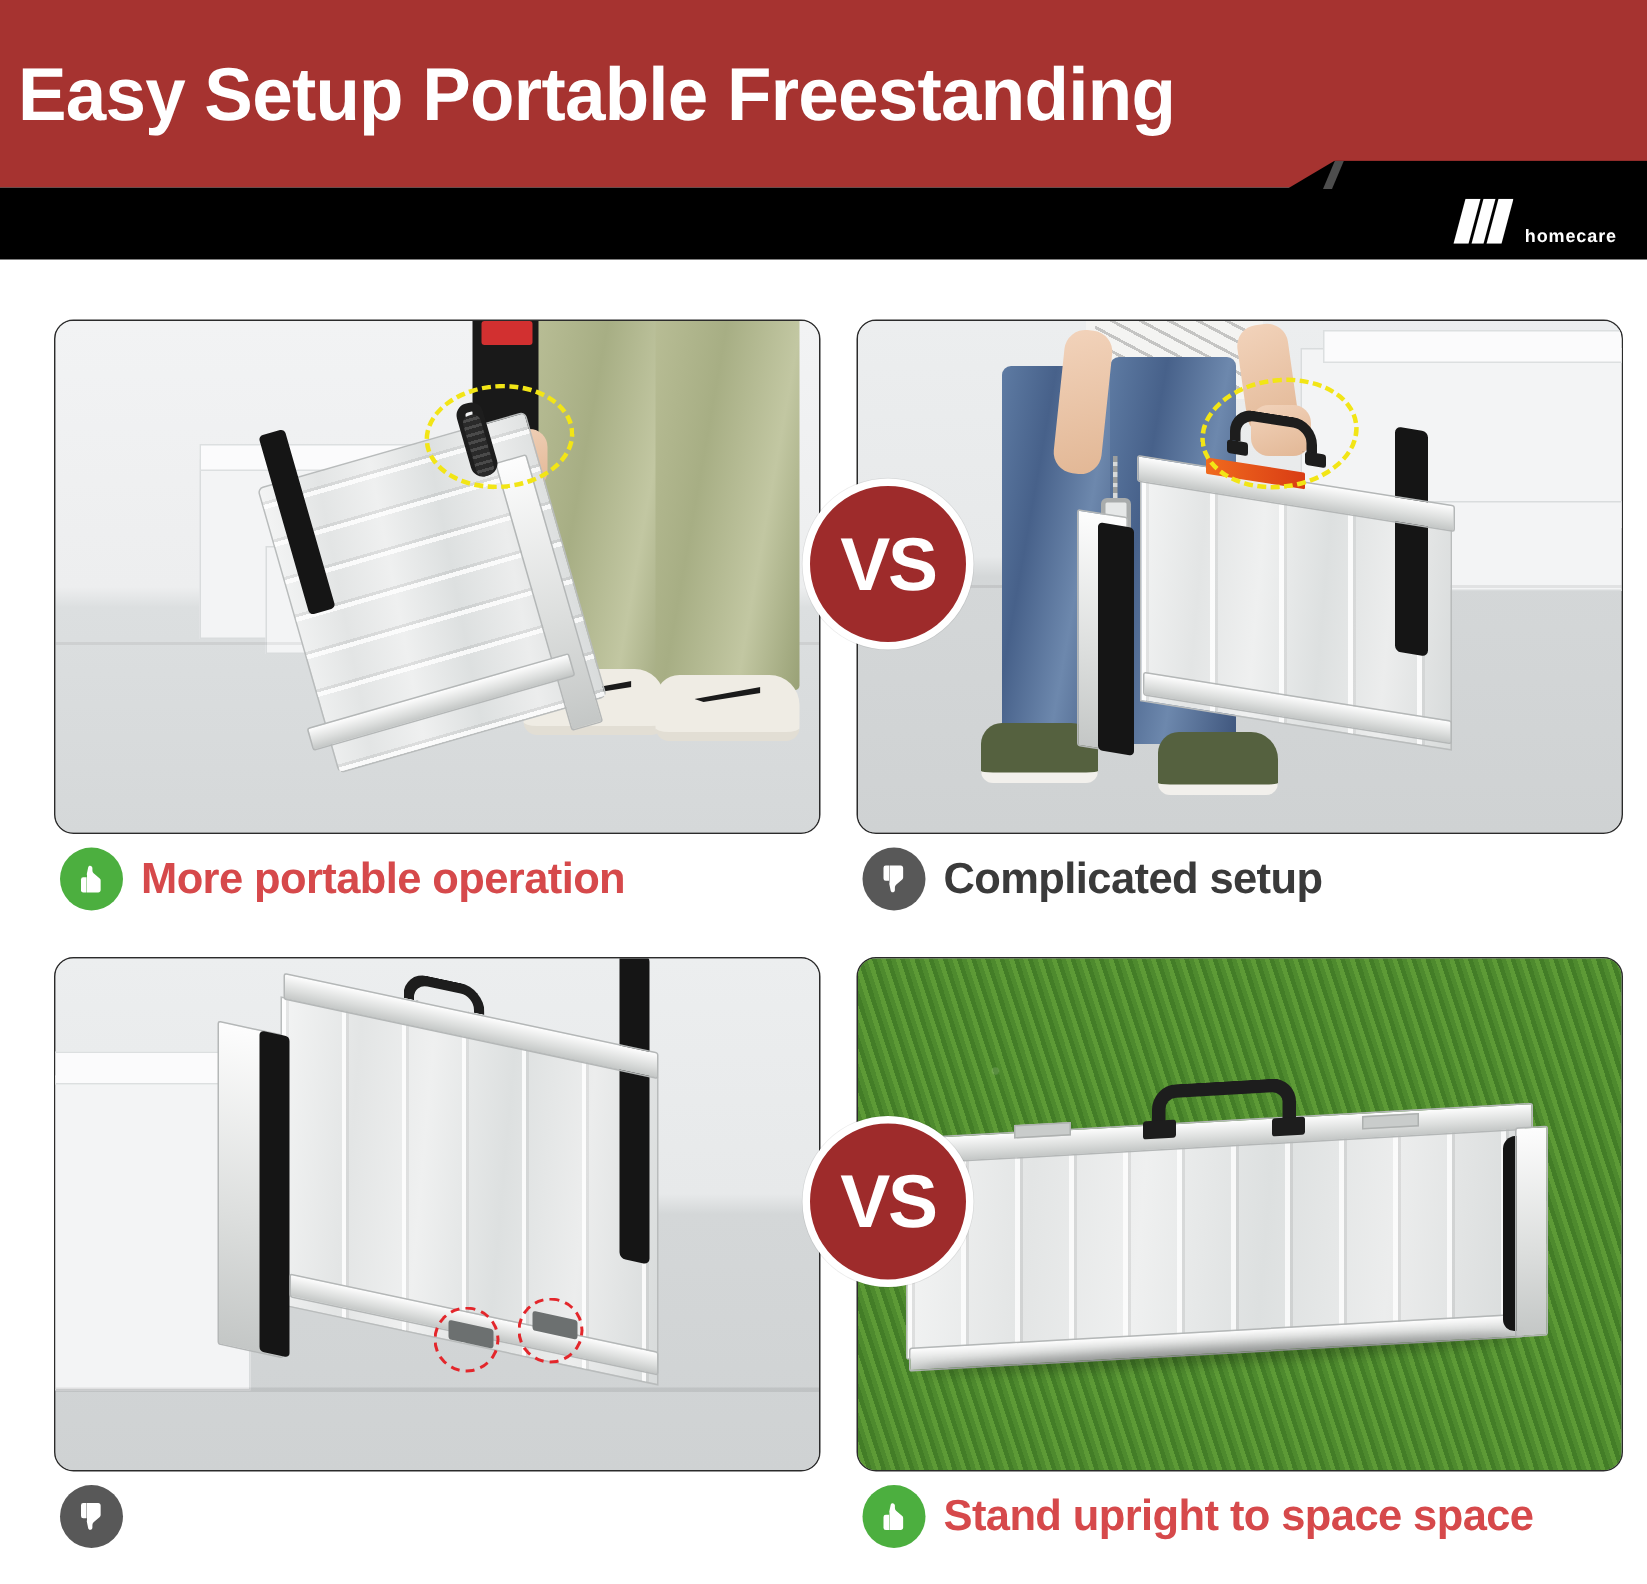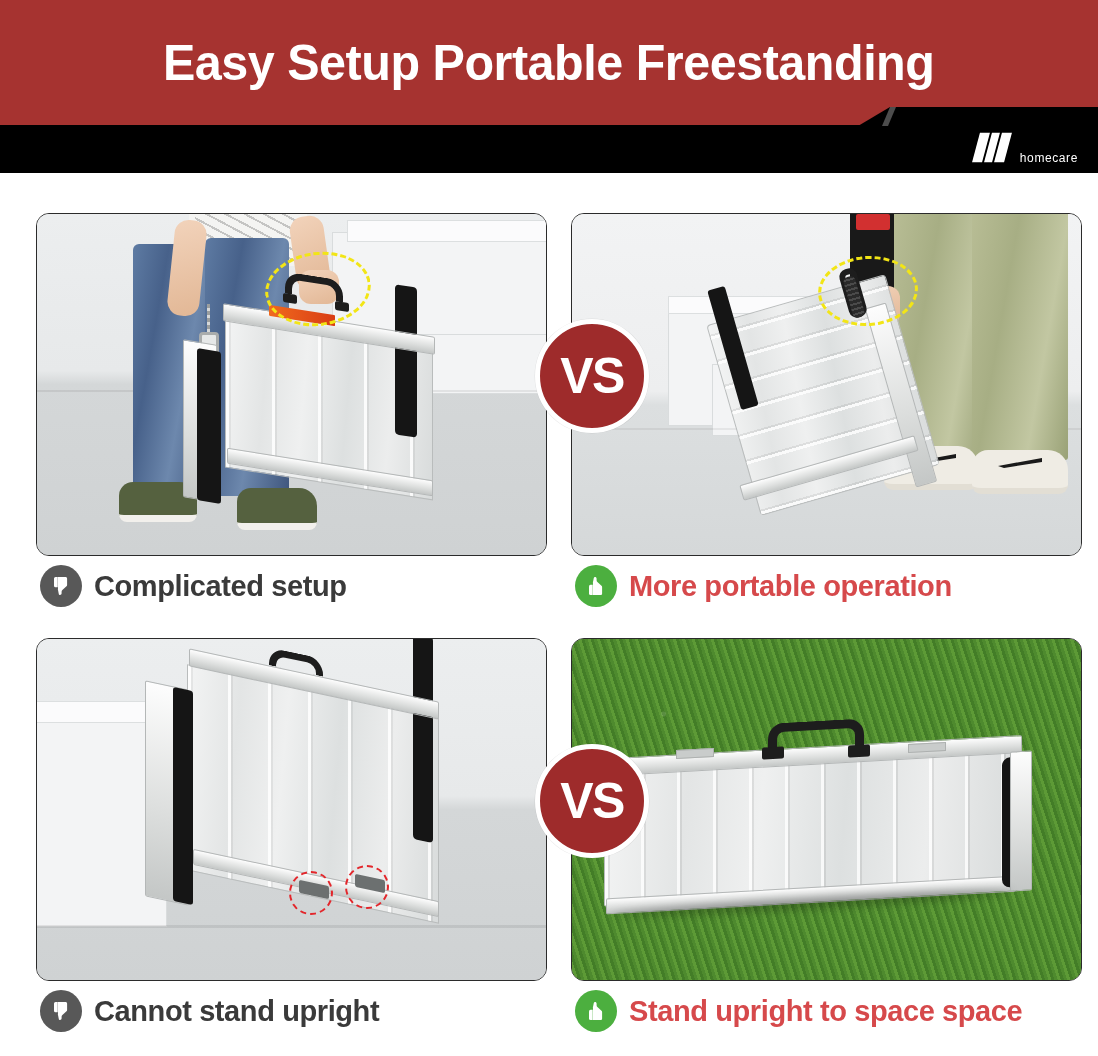--- a/index.html
+++ b/index.html
@@ -14,21 +14,20 @@
   }
 
   
   .header-band {
     position: absolute;
     left: 0; top: 0;
     width: 1098px; height: 125px;
     background: #a63330;
     display: flex;
     align-items: center;
-    justify-content: center;
   }
   .header-title {
     color: #ffffff;
     font-size: 50px;
     font-weight: bold;
     letter-spacing: -0.5px;
     text-align: center;
     font-family: "Liberation Sans", sans-serif;
     transform: scaleX(0.97);
     white-space: nowrap;
@@ -73,21 +72,21 @@
   .logo-slashes svg { display: block; }
   .logo-textblock {
     display: flex;
     flex-direction: column;
     align-items: flex-end;
     line-height: 1;
   }
   .logo-homecare {
     color: #ffffff;
     font-size: 12px;
-    font-weight: normal;
+    font-weight: bold;
     letter-spacing: 0.6px;
     margin-bottom: 2px;
     margin-right: 2px;
   }
   .logo-name {
     color: #ffffff;
     font-size: 33px;
     font-weight: bold;
     letter-spacing: -0.8px;
     line-height: 0.95;
@@ -320,20 +319,72 @@
     </span>
   </div>
 </div>
 
 <div class="grid">
 
   <div class="row">
 
     <div class="cell">
       <div class="photo">
+        <div class="scene bg-studio-2">
+
+          <div class="step" style="left:96px;top:92px;width:200px;height:120px;"></div>
+          <div class="step-top" style="left:96px;top:82px;width:200px;height:18px;"></div>
+          <div class="step" style="left:140px;top:150px;width:160px;height:72px;"></div>
+          <div style="position:absolute;left:0;top:214px;width:511px;height:2px;background:rgba(0,0,0,0.06);"></div>
+
+          <div class="sleeve-black" style="left:278px;top:-10px;width:48px;height:96px;"></div>
+          <div style="position:absolute;left:284px;top:0px;width:34px;height:16px;background:#d23030;border-radius:2px;"></div>
+          <div class="leg khaki" style="left:322px;top:-6px;width:92px;height:250px;"></div>
+          <div class="leg khaki" style="left:400px;top:-6px;width:96px;height:252px;"></div>
+          <div class="shoe-white" style="left:312px;top:232px;width:94px;height:44px;"></div>
+          <div class="shoe-white" style="left:400px;top:236px;width:96px;height:44px;"></div>
+
+          <div style="position:absolute;left:340px;top:240px;width:44px;height:10px;background:#1a1a1a;
+               clip-path:polygon(0 8px,44px 0,44px 4px,6px 10px);"></div>
+          <div style="position:absolute;left:426px;top:244px;width:44px;height:10px;background:#1a1a1a;
+               clip-path:polygon(0 8px,44px 0,44px 4px,6px 10px);"></div>
+
+          <div class="arm" style="left:286px;top:72px;width:42px;height:40px;border-radius:12px;"></div>
+
+          <div class="ramp-body" style="left:158px;top:82px;width:186px;height:198px;
+               transform:rotate(-16deg);border-radius:4px;">
+            <div class="ribs" style="background:repeating-linear-gradient(0deg,
+                 rgba(255,255,255,0.8) 0 3px, rgba(0,0,0,0.07) 3px 5px, rgba(255,255,255,0) 5px 26px);"></div>
+          </div>
+          <div class="edge-black" style="left:152px;top:72px;width:18px;height:124px;transform:rotate(-16deg);"></div>
+          <div class="rail-alu" style="left:318px;top:88px;width:22px;height:186px;transform:rotate(-16deg);"></div>
+          <div class="rail-alu" style="left:166px;top:246px;width:182px;height:16px;transform:rotate(-16deg);"></div>
+
+          <div class="handle-blk" style="left:272px;top:54px;width:18px;height:50px;
+               border-radius:8px;border:6px solid #1d1d1d;transform:rotate(-16deg);"></div>
+          <div style="position:absolute;left:276px;top:62px;width:12px;height:42px;
+               background:repeating-linear-gradient(0deg,#2a2a2a 0 3px,#4a4a4a 3px 5px);
+               border-radius:5px;transform:rotate(-16deg);"></div>
+
+          <div class="ellipse-dash" style="left:246px;top:42px;width:100px;height:70px;transform:rotate(-4deg);"></div>
+        </div>
+      </div>
+      <div class="caption">
+        <span class="badge-icon pos">
+          <svg width="24" height="24" viewBox="0 0 24 24">
+            <path d="M6.5 10.8h2.2V21H6.5A1.5 1.5 0 0 1 5 19.5v-7.2a1.5 1.5 0 0 1 1.5-1.5z" fill="#fff"></path>
+            <path d="M10.2 21h6.3c.9 0 1.6-.7 1.6-1.6v-6.4c0-.5-.2-1-.6-1.3l-4.1-3.6a2.4 2.4 0 0 1-.8-1.8V4.7c0-.9-.7-1.6-1.6-1.6-.6 0-1.1.4-1.2 1l-.9 4.4c-.1.3 0 .7.1 1V21z" fill="#fff"></path>
+          </svg>
+        </span>
+        <span class="caption-text pos">More portable operation</span>
+      </div>
+    </div>
+
+    <div class="cell">
+      <div class="photo">
         <div class="scene bg-studio">
 
           <div class="step" style="left:295px;top:18px;width:220px;height:120px;"></div>
           <div class="step-top" style="left:310px;top:6px;width:205px;height:22px;"></div>
           <div class="step" style="left:330px;top:120px;width:185px;height:60px;"></div>
 
           <div style="position:absolute;left:0;top:176px;width:511px;height:2px;background:rgba(0,0,0,0.07);"></div>
 
           <div class="torso" style="left:152px;top:-6px;width:118px;height:58px;"></div>
           <div style="position:absolute;left:158px;top:-4px;width:106px;height:50px;background:
@@ -376,72 +427,20 @@
         <span class="badge-icon neg">
           <svg width="24" height="24" viewBox="0 0 24 24">
             <path d="M6.5 3h2.2v10.2H6.5A1.5 1.5 0 0 1 5 11.7V4.5A1.5 1.5 0 0 1 6.5 3z" fill="#fff"></path>
             <path d="M10.2 3h6.3c.9 0 1.6.7 1.6 1.6v6.4c0 .5-.2 1-.6 1.3l-4.1 3.6c-.5.5-.8 1.1-.8 1.8v1.6c0 .9-.7 1.6-1.6 1.6-.6 0-1.1-.4-1.2-1l-.9-4.4a1.6 1.6 0 0 1 .1-1V3z" fill="#fff"></path>
           </svg>
         </span>
         <span class="caption-text neg">Complicated setup</span>
       </div>
     </div>
 
-    <div class="cell">
-      <div class="photo">
-        <div class="scene bg-studio-2">
-
-          <div class="step" style="left:96px;top:92px;width:200px;height:120px;"></div>
-          <div class="step-top" style="left:96px;top:82px;width:200px;height:18px;"></div>
-          <div class="step" style="left:140px;top:150px;width:160px;height:72px;"></div>
-          <div style="position:absolute;left:0;top:214px;width:511px;height:2px;background:rgba(0,0,0,0.06);"></div>
-
-          <div class="sleeve-black" style="left:278px;top:-10px;width:48px;height:96px;"></div>
-          <div style="position:absolute;left:284px;top:0px;width:34px;height:16px;background:#d23030;border-radius:2px;"></div>
-          <div class="leg khaki" style="left:322px;top:-6px;width:92px;height:250px;"></div>
-          <div class="leg khaki" style="left:400px;top:-6px;width:96px;height:252px;"></div>
-          <div class="shoe-white" style="left:312px;top:232px;width:94px;height:44px;"></div>
-          <div class="shoe-white" style="left:400px;top:236px;width:96px;height:44px;"></div>
-
-          <div style="position:absolute;left:340px;top:240px;width:44px;height:10px;background:#1a1a1a;
-               clip-path:polygon(0 8px,44px 0,44px 4px,6px 10px);"></div>
-          <div style="position:absolute;left:426px;top:244px;width:44px;height:10px;background:#1a1a1a;
-               clip-path:polygon(0 8px,44px 0,44px 4px,6px 10px);"></div>
-
-          <div class="arm" style="left:286px;top:72px;width:42px;height:40px;border-radius:12px;"></div>
-
-          <div class="ramp-body" style="left:158px;top:82px;width:186px;height:198px;
-               transform:rotate(-16deg);border-radius:4px;">
-            <div class="ribs" style="background:repeating-linear-gradient(0deg,
-                 rgba(255,255,255,0.8) 0 3px, rgba(0,0,0,0.07) 3px 5px, rgba(255,255,255,0) 5px 26px);"></div>
-          </div>
-          <div class="edge-black" style="left:152px;top:72px;width:18px;height:124px;transform:rotate(-16deg);"></div>
-          <div class="rail-alu" style="left:318px;top:88px;width:22px;height:186px;transform:rotate(-16deg);"></div>
-          <div class="rail-alu" style="left:166px;top:246px;width:182px;height:16px;transform:rotate(-16deg);"></div>
-
-          <div class="handle-blk" style="left:272px;top:54px;width:18px;height:50px;
-               border-radius:8px;border:6px solid #1d1d1d;transform:rotate(-16deg);"></div>
-          <div style="position:absolute;left:276px;top:62px;width:12px;height:42px;
-               background:repeating-linear-gradient(0deg,#2a2a2a 0 3px,#4a4a4a 3px 5px);
-               border-radius:5px;transform:rotate(-16deg);"></div>
-
-          <div class="ellipse-dash" style="left:246px;top:42px;width:100px;height:70px;transform:rotate(-4deg);"></div>
-        </div>
-      </div>
-      <div class="caption">
-        <span class="badge-icon pos">
-          <svg width="24" height="24" viewBox="0 0 24 24">
-            <path d="M6.5 10.8h2.2V21H6.5A1.5 1.5 0 0 1 5 19.5v-7.2a1.5 1.5 0 0 1 1.5-1.5z" fill="#fff"></path>
-            <path d="M10.2 21h6.3c.9 0 1.6-.7 1.6-1.6v-6.4c0-.5-.2-1-.6-1.3l-4.1-3.6a2.4 2.4 0 0 1-.8-1.8V4.7c0-.9-.7-1.6-1.6-1.6-.6 0-1.1.4-1.2 1l-.9 4.4c-.1.3 0 .7.1 1V21z" fill="#fff"></path>
-          </svg>
-        </span>
-        <span class="caption-text pos">More portable operation</span>
-      </div>
-    </div>
-
     <div class="vs-badge">
       <span class="vs-text">VS</span>
     </div>
   </div>
 
   <div class="row">
 
     <div class="cell">
       <div class="photo">
         <div class="scene bg-studio">
@@ -471,21 +470,20 @@
           <div class="circle-dash-red" style="left:308px;top:226px;width:44px;height:44px;"></div>
         </div>
       </div>
       <div class="caption">
         <span class="badge-icon neg">
           <svg width="24" height="24" viewBox="0 0 24 24">
             <path d="M6.5 3h2.2v10.2H6.5A1.5 1.5 0 0 1 5 11.7V4.5A1.5 1.5 0 0 1 6.5 3z" fill="#fff"></path>
             <path d="M10.2 3h6.3c.9 0 1.6.7 1.6 1.6v6.4c0 .5-.2 1-.6 1.3l-4.1 3.6c-.5.5-.8 1.1-.8 1.8v1.6c0 .9-.7 1.6-1.6 1.6-.6 0-1.1-.4-1.2-1l-.9-4.4a1.6 1.6 0 0 1 .1-1V3z" fill="#fff"></path>
           </svg>
         </span>
-        <span class="caption-text neg">Cannot stand upright</span>
       </div>
     </div>
 
     <div class="cell">
       <div class="photo">
         <div class="scene bg-grass">
 
           <div class="ramp-body" style="left:32px;top:118px;width:412px;height:138px;
                transform:skewY(-3.2deg);border-radius:2px;">
             <div class="ribs" style="background:repeating-linear-gradient(90deg,

